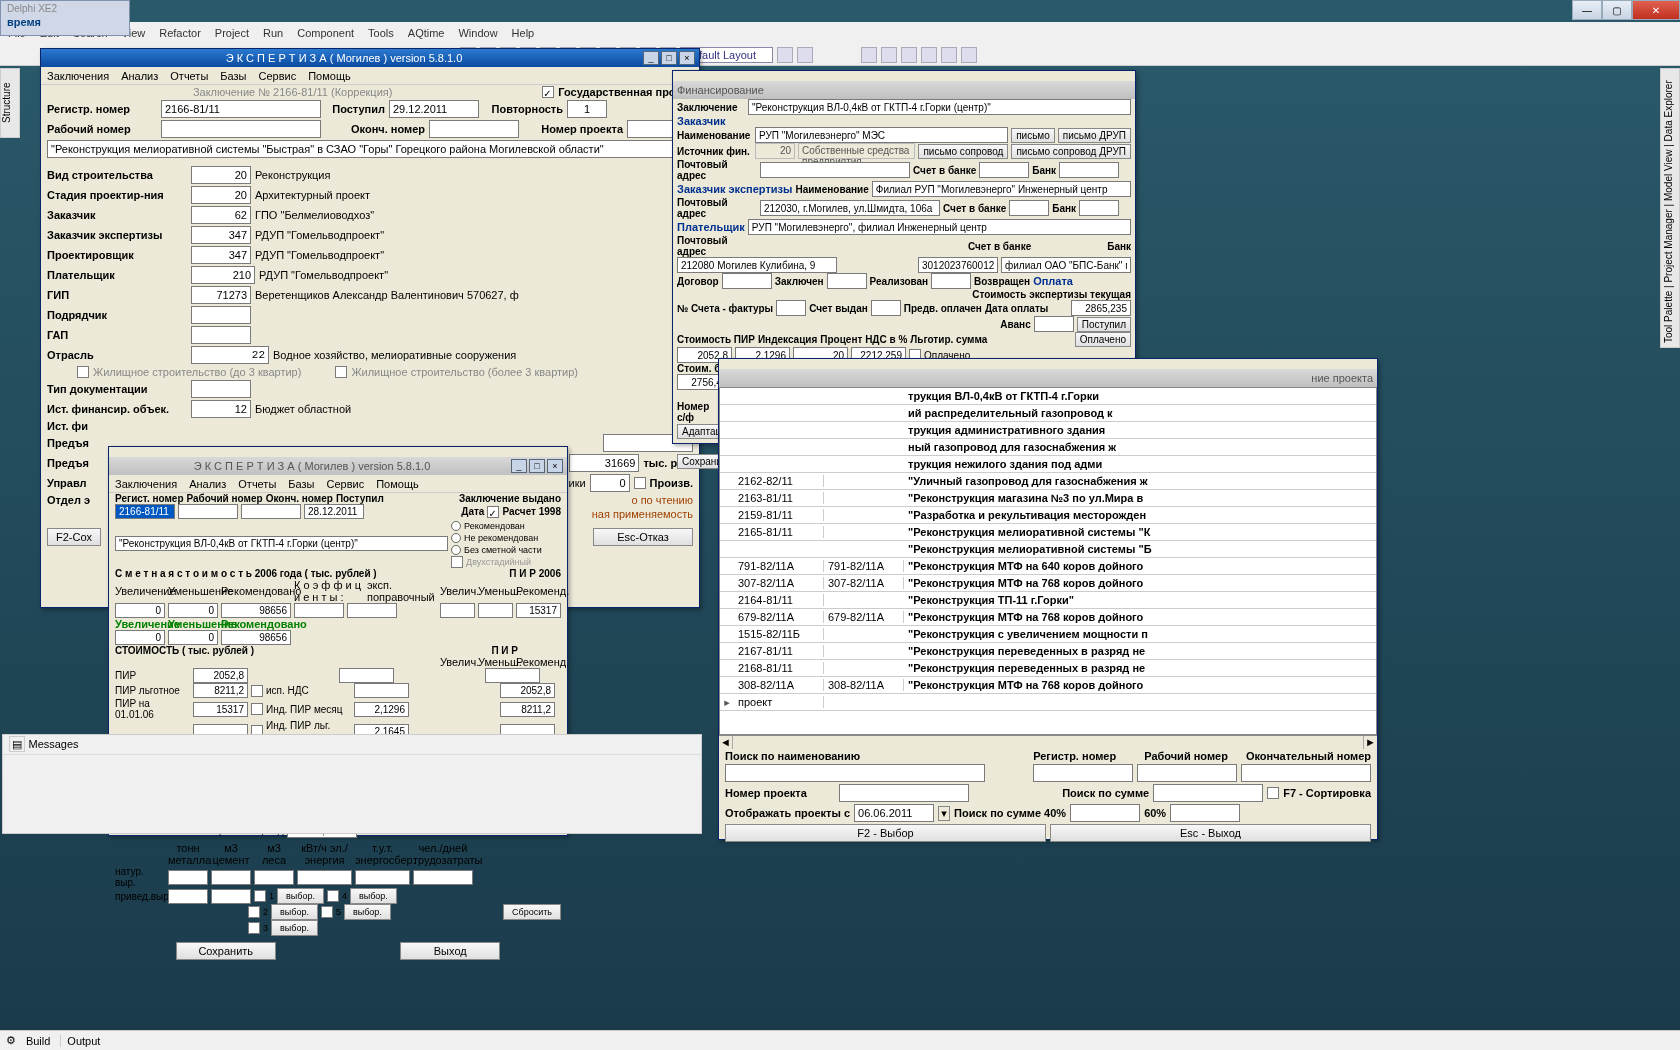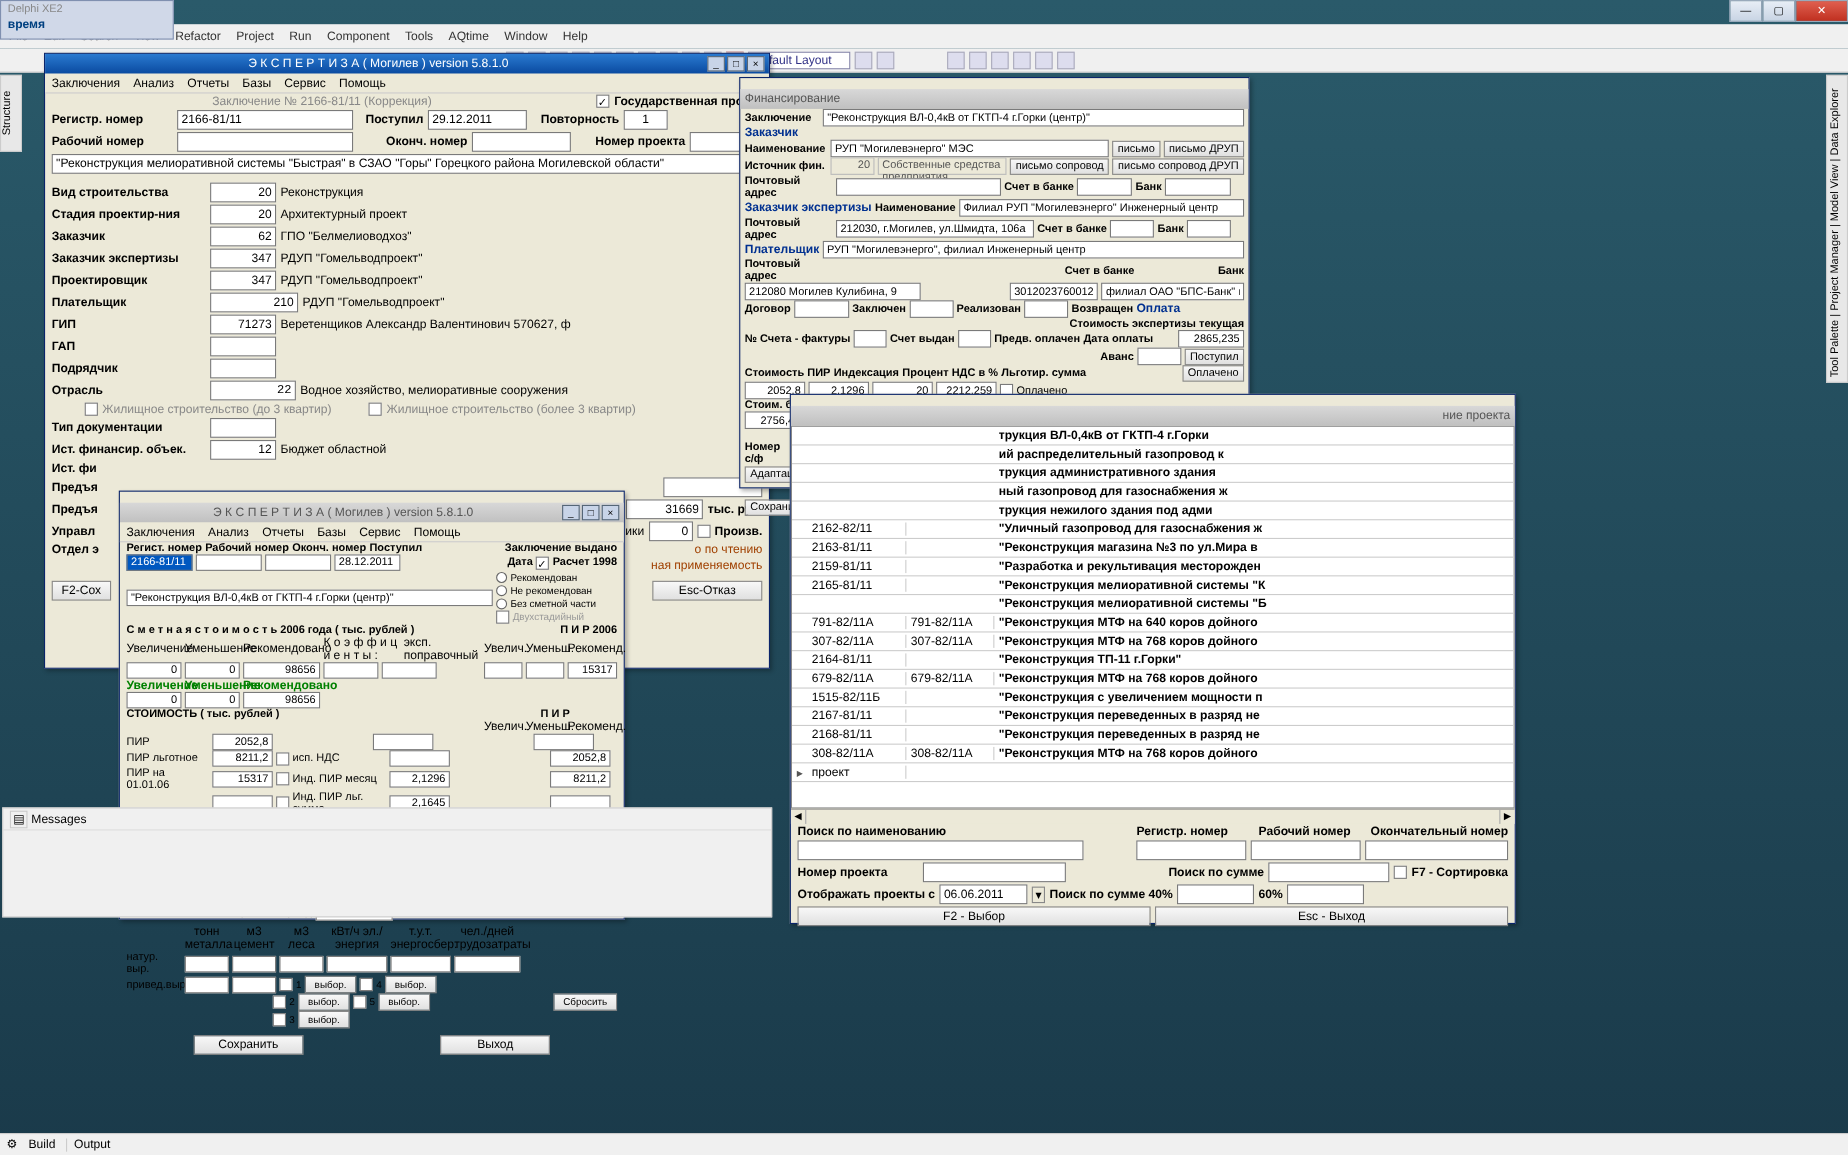--- a/index.html
+++ b/index.html
@@ -1,17 +1,17 @@
 <!DOCTYPE html>
 <html><head>
 <meta charset="utf-8">
 <style>
 * { box-sizing: border-box; margin: 0; padding: 0; font-family: Tahoma, sans-serif; font-size: 11px; }
 body { background: linear-gradient(to bottom, #2a5a6a 0%, #1a3a4a 100%); width: 1680px; height: 1050px; position: relative; overflow: hidden; }
-.titlebar-old { position: absolute; top: 0; left: 0; width: 158px; height: 36px; background: #d0d8e8; border: 1px solid #8090b0; z-index: 2; }
+.titlebar-old { position: absolute; top: 0; left: 0; width: 130px; height: 36px; background: #d0d8e8; border: 1px solid #8090b0; z-index: 2; }
 .titlebar-old .t1 { color: #888; font-size: 10px; padding: 2px 6px; }
 .titlebar-old .t2 { color: #004080; font-weight: bold; padding: 0 6px; }
 .win-controls { position: absolute; top: 0; right: 0; display: flex; }
 .win-btn { width: 30px; height: 20px; background: linear-gradient(#e8eef6,#c8d4e4); border: 1px solid #9ab; display: flex; align-items: center; justify-content: center; font-size: 10px; }
 .win-btn.close { background: linear-gradient(#e06050,#c03020); color: #fff; width: 48px; }
 .menubar { position: absolute; top: 22px; left: 0; right: 0; height: 22px; background: #f0f0f0; display: flex; align-items: center; padding-left: 8px; gap: 14px; color: #333; }
 .menubar span { cursor: default; }
 .toolbar { position: absolute; top: 44px; left: 0; right: 0; height: 22px; background: #f0f0f0; border-bottom: 1px solid #ccc; display: flex; align-items: center; padding-left: 460px; gap: 4px; }
 .tool-icon { width: 16px; height: 16px; background: #dde; border: 1px solid #aab; }
 .layout-combo { background: #fff; border: 1px solid #88a; padding: 1px 16px 1px 4px; color: #338; }
@@ -177,35 +177,35 @@
     <input class="inp" style="width: 60px; text-align: right;" value="347">
     <span class="lbl">РДУП "Гомельводпроект"</span>
       </div>
       <div class="row">
         <span class="lbl b" style="width:140px">Проектировщик</span>
     <input class="inp" style="width: 60px; text-align: right;" value="347">
     <span class="lbl">РДУП "Гомельводпроект"</span>
       </div>
       <div class="row">
         <span class="lbl b" style="width:140px">Плательщик</span>
-    <input class="inp" style="width: 80px; text-align: right;" value="210">
+    <input class="inp" style="width: 64px; text-align: right;" value="210">
     <span class="lbl">РДУП "Гомельводпроект"</span>
       </div>
       <div class="row">
         <span class="lbl b" style="width:140px">ГИП</span>
     <input class="inp" style="width: 60px; text-align: right;" value="71273">
     <span class="lbl">Веретенщиков Александр Валентинович                       570627, ф</span>
       </div>
       <div class="row">
-        <span class="lbl b" style="width:140px">ГАП</span>
+        <span class="lbl b" style="width:140px">Подрядчик</span>
     <input class="inp" style="width: 60px; text-align: right;" value="">
     <span class="lbl"></span>
       </div>
       <div class="row">
-        <span class="lbl b" style="width:140px">Подрядчик</span>
+        <span class="lbl b" style="width:140px">ГАП</span>
     <input class="inp" style="width: 60px; text-align: right;" value="">
     <span class="lbl"></span>
       </div>
       <div class="row">
         <span class="lbl b" style="width:140px">Отрасль</span>
     <input class="inp" style="width: 78px; text-align: right; font-family: Liberation Mono, monospace;" value="22">
     <span class="lbl">Водное хозяйство, мелиоративные сооружения</span>
       </div>
     </div>
   <div class="row" style="color:#888">

